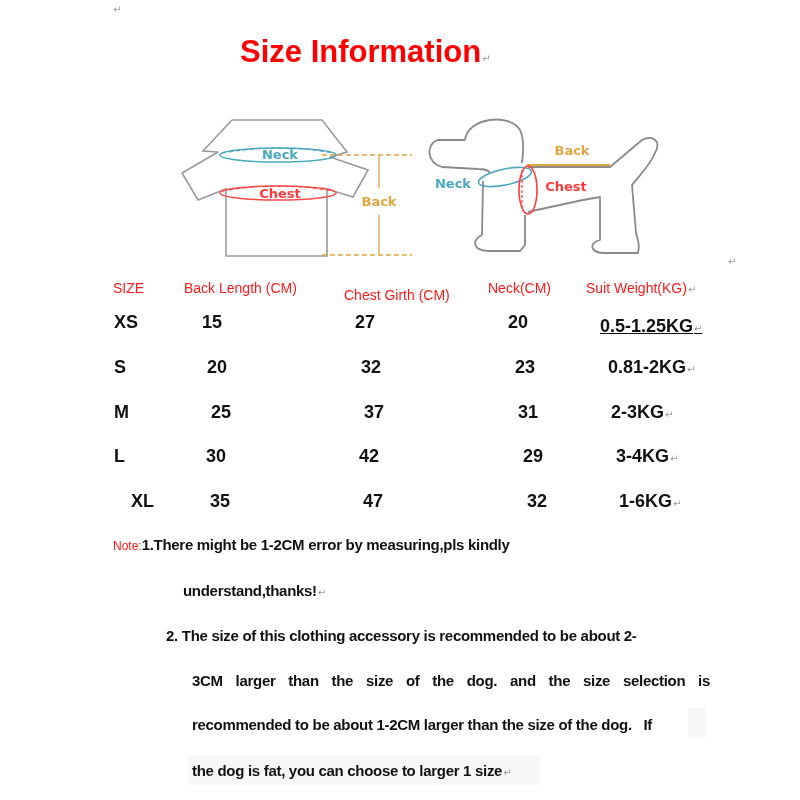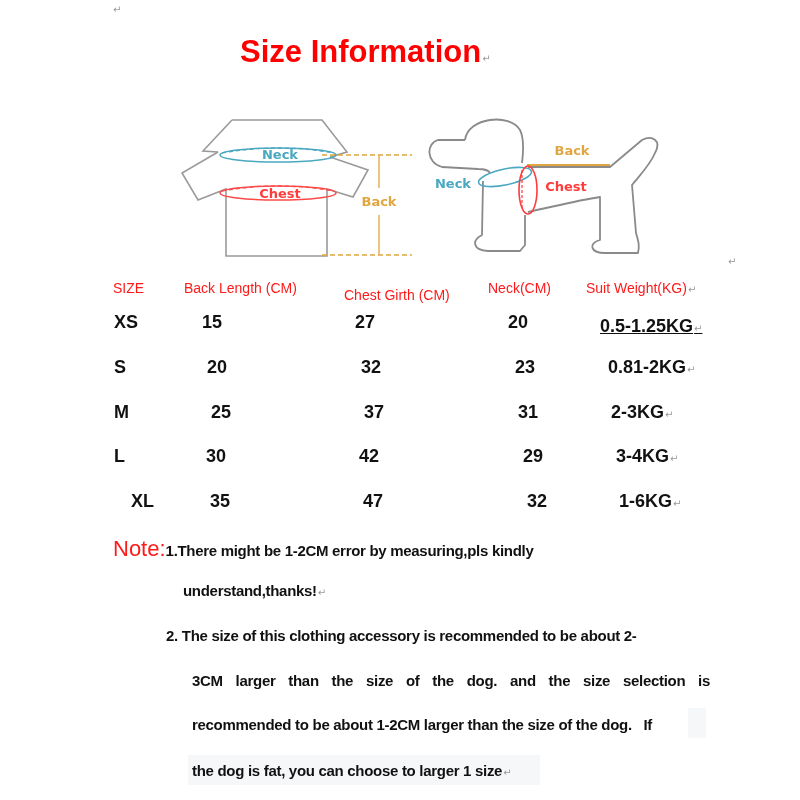--- a/index.html
+++ b/index.html
@@ -5,21 +5,21 @@
   html, body { margin: 0; padding: 0; background: #ffffff; }
   body { width: 800px; height: 800px; position: relative; overflow: hidden;
          font-family: "Liberation Sans", sans-serif; color: #111; }
   .abs { position: absolute; }
   .pm { color: #999; font-size: 10px; font-weight: normal; font-family: "DejaVu Sans", sans-serif; margin-left: 1px; }
   .title { left: 0; width: 730px; top: 34px; text-align: center; color: #ff0000;
            font-weight: bold; font-size: 31px; letter-spacing: 0px; }
   .title-inner { position: absolute; left: 240px; top: 0; white-space: nowrap; }
   .hdr { top: 280px; color: #ff1a1a; font-size: 14px; white-space: nowrap; }
   .cell { font-weight: bold; font-size: 18px; color: #111; white-space: nowrap; }
-  .note-red { color: #ff1a1a; font-size: 22px; font-weight: normal; }
+  .note-red { color: #ff1a1a; font-size: 12px; font-weight: normal; }
   .note-line { font-weight: bold; font-size: 15px; color: #111; white-space: nowrap; letter-spacing: -0.3px; }
   .justify { text-align: justify; text-align-last: justify; }
   .hl { background: #f6f7f9; }
 </style>
 </head>
 <body>
 
 <span class="abs pm" style="left:112px;top:4px;">↵</span>
 <span class="abs pm" style="left:727px;top:256px;">↵</span>
 

